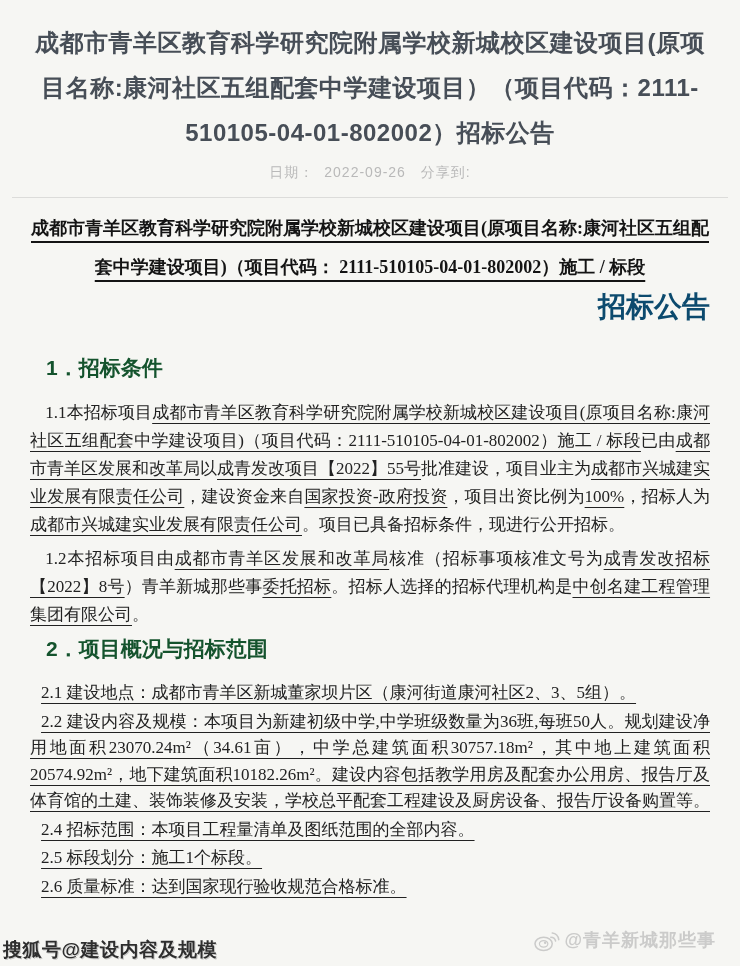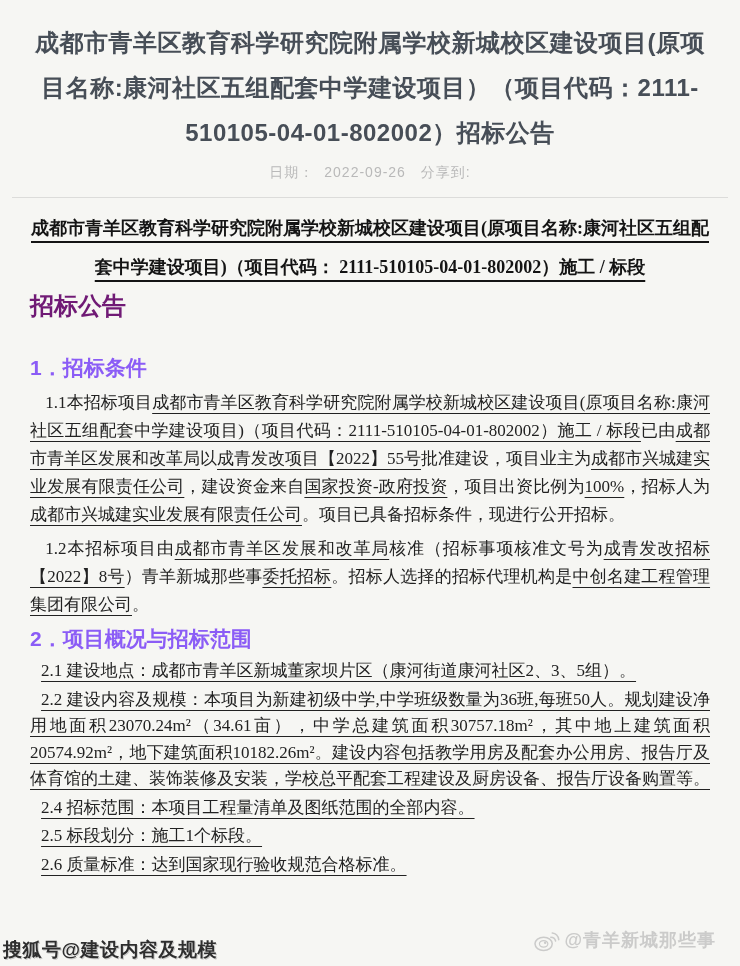--- a/index.html
+++ b/index.html
@@ -50,32 +50,32 @@
     line-height:39px;
     font-weight:700;
     color:#141414;
   }
   .doc-heading .u{
     text-decoration:underline;
     text-underline-offset:7px;
     text-decoration-thickness:1.5px;
   }
   .doc-heading-sub{
-    text-align:left;
-    font-size:24px;
+    text-align:right;
+    font-size:28px;
     line-height:39px;
     font-weight:700;
-    color:#701a75;
+    color:#0c4a6e;
   }
   .sec-heading{
     font-family:"Liberation Sans","DejaVu Sans",sans-serif;
     font-size:21px;
     font-weight:700;
-    color:#8b5cf6;
-    margin:0;
+    color:#14532d;
+    margin:16px;
     line-height:30px;
   }
   .sec1-heading{margin-top:27px;}
   .sec2-heading{margin-top:5px;}
   .para{
     margin:6px 0 0 0;
     font-size:17px;
     line-height:28px;
     text-align:justify;
     text-indent:0.9em;

